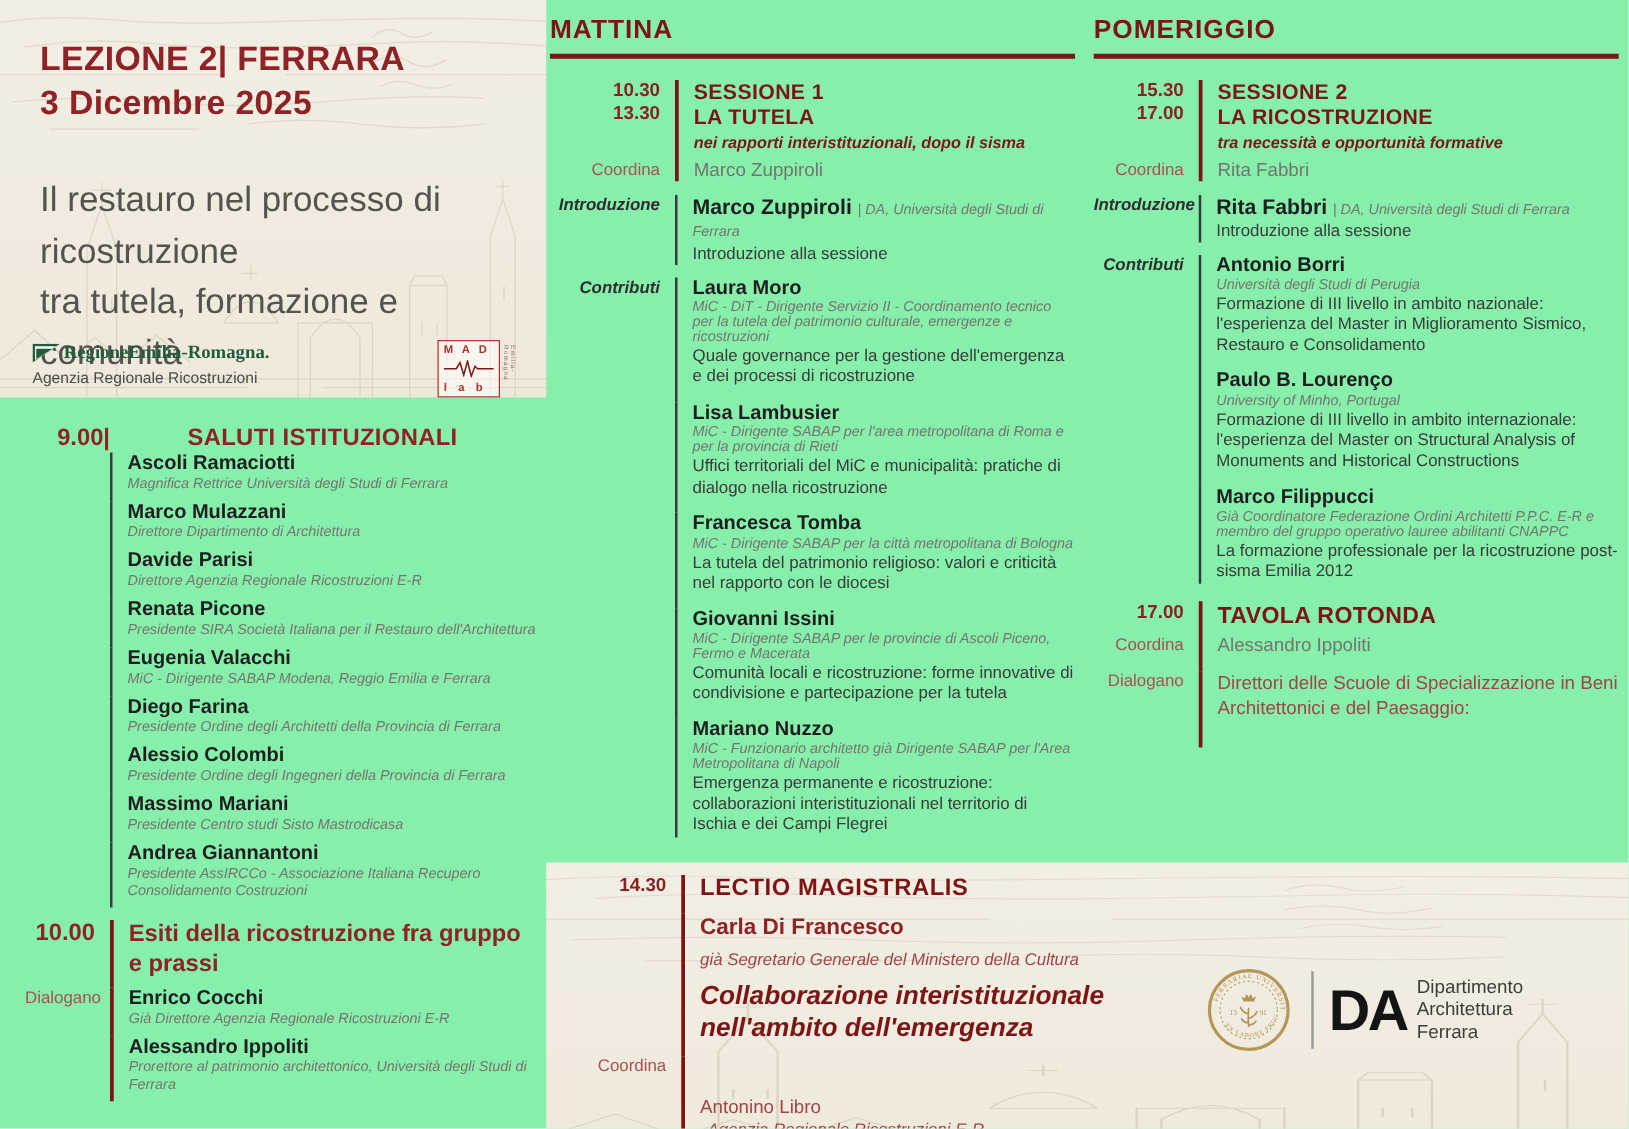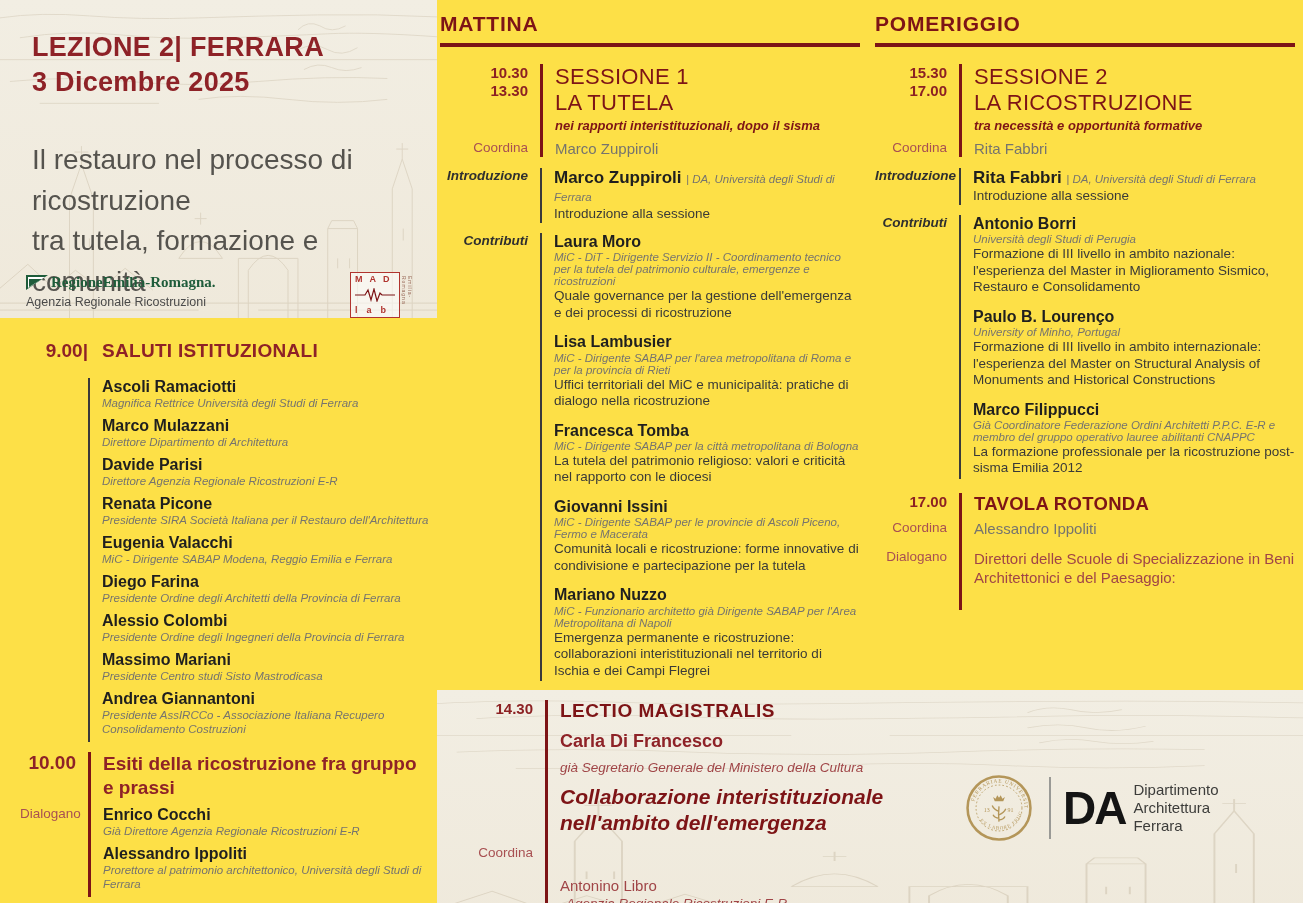--- a/index.html
+++ b/index.html
@@ -1,16 +1,16 @@
 <!DOCTYPE html>
 <html><head>
 <meta charset="utf-8">
 <style>
   html,body{margin:0;padding:0;background:#fff;}
-  #poster{position:relative;width:1303px;height:903px;background:#fde047;overflow:hidden;
+  #poster{position:relative;width:1303px;height:903px;background:#86efac;overflow:hidden;
           font-family:"Liberation Sans",sans-serif;color:#1f1f1f;}
   :root{
     --red:#7d1416; --red-bright:#8e2227; --time-red:#8c2123;
     --label-red:#a85052; --mid-red:#a04547;
     --gray:#76746e; --dark:#2f2f2f;
   }
   
   .panel-tex{position:absolute;background:linear-gradient(180deg,#f2eee3,#efe9db);}
   .panel-tex svg.tex{position:absolute;inset:0;width:100%;height:100%;opacity:.55;}
   #left-panel{left:0;top:0;width:437px;height:318px;}
@@ -40,34 +40,34 @@
   .ct{border-left:3px solid transparent;padding-left:12px;}
   .bar-red>.ct{border-left-color:var(--red);}
   .bar-dark>.ct{border-left-width:2px;border-left-color:#3a3a3a;}
   .nobar>.ct{border-left-color:transparent;}
   .time{font-size:15px;font-weight:700;color:var(--time-red);line-height:1.2;}
   .gray{color:var(--gray);}
   .rlabel{font-size:13.5px;color:var(--label-red);}
   .blabel{font-size:13.5px;font-weight:700;font-style:italic;color:var(--dark);}
   
   #left-body{position:absolute;left:20px;top:340px;width:412px;}
-  .saluti-head{display:grid;grid-template-columns:68px 1fr;margin-bottom:16px;}
+  .saluti-head{display:grid;grid-template-columns:68px 1fr;gap:48px;}
   .sal-time{font-size:19px;font-weight:700;color:var(--red-bright);text-align:right;}
   .sal-title{font-size:19px;font-weight:700;color:var(--red-bright);padding-left:14px;letter-spacing:.3px;}
   .sp-name{font-size:16px;font-weight:700;color:#1f1f1f;line-height:1.15;}
   .sp-role{font-size:11.5px;font-style:italic;color:var(--gray);line-height:1.18;margin-top:1px;}
   .sec .ct.sp{padding-bottom:6px;}
   .esiti{margin-top:10px;}
   .esiti-title{font-size:19px;font-weight:700;color:var(--red-bright);line-height:1.25;padding-bottom:6px;}
   
   .col{position:absolute;top:12px;width:420px;}
   #col-mattina{left:440px;} #col-pomeriggio{left:875px;}
   .colhead{font-size:21px;font-weight:700;color:var(--red);letter-spacing:.8px;}
   .colrule{height:4px;background:var(--red);margin:7px 0 17px 0;}
-  .ses-title{font-size:22px;font-weight:400;color:var(--red);line-height:1.18;letter-spacing:.3px;}
+  .ses-title{font-size:17px;font-weight:700;color:var(--red);line-height:1.18;letter-spacing:.3px;}
   .ses-sub{font-size:13px;font-weight:700;font-style:italic;color:var(--red);margin-top:2px;}
   .ct.sesblock{padding-bottom:7px;}
   .coord-name{font-size:15px;color:var(--gray);}
   .introsec{margin-top:11px;}
   .sp-name.big{font-size:17px;}
   .aff{font-size:11.5px;font-style:italic;color:var(--gray);}
   .talk{font-size:13.5px;color:#3a3a38;line-height:1.22;margin-top:1px;}
   .contrib{margin-top:10px;}
   .contrib .ct{padding-bottom:12px;}
   .contrib .ct:last-child{padding-bottom:2px;}

